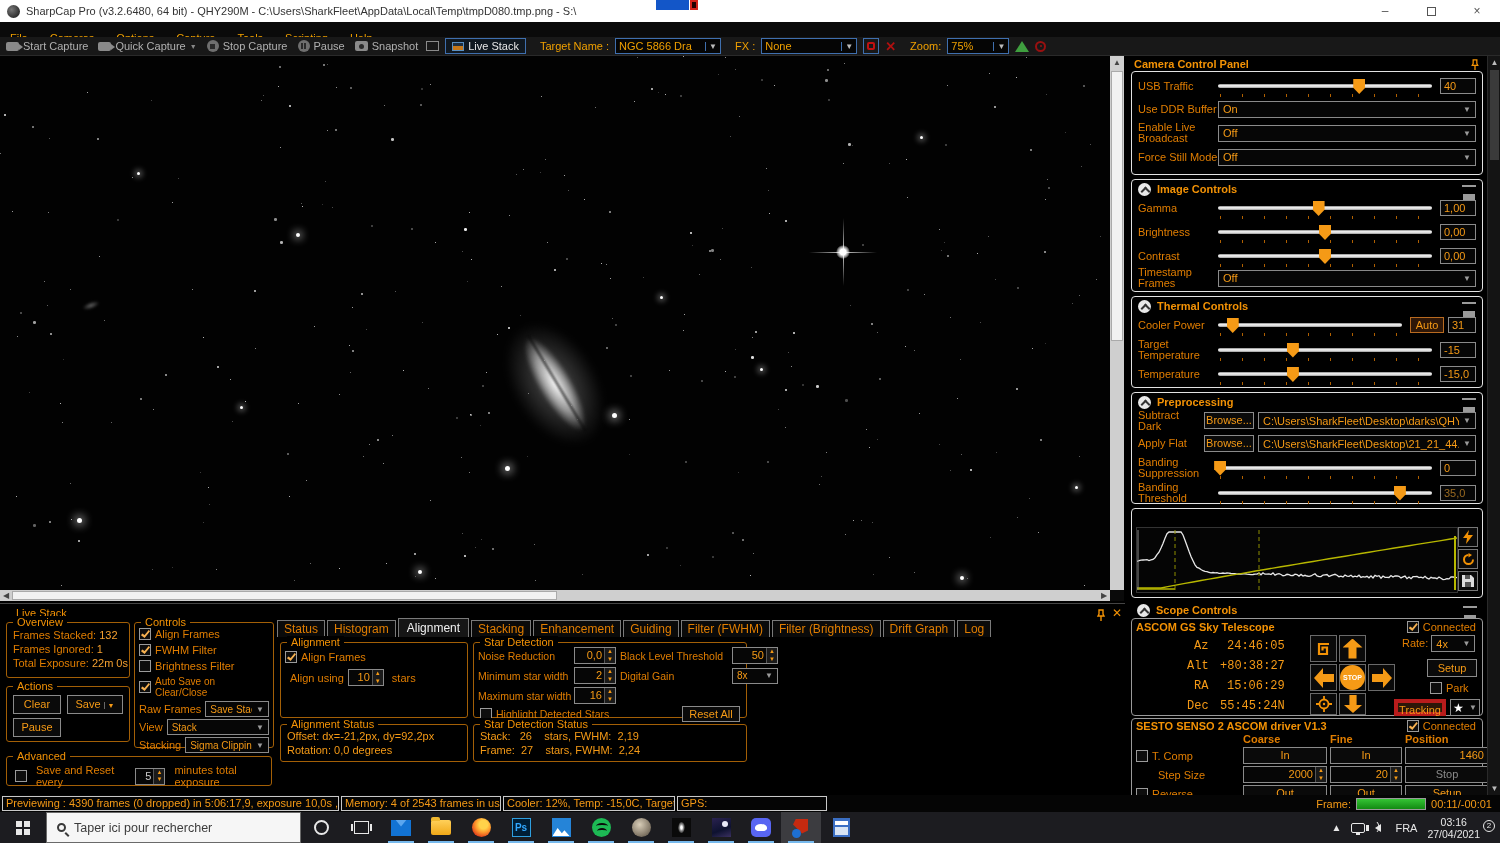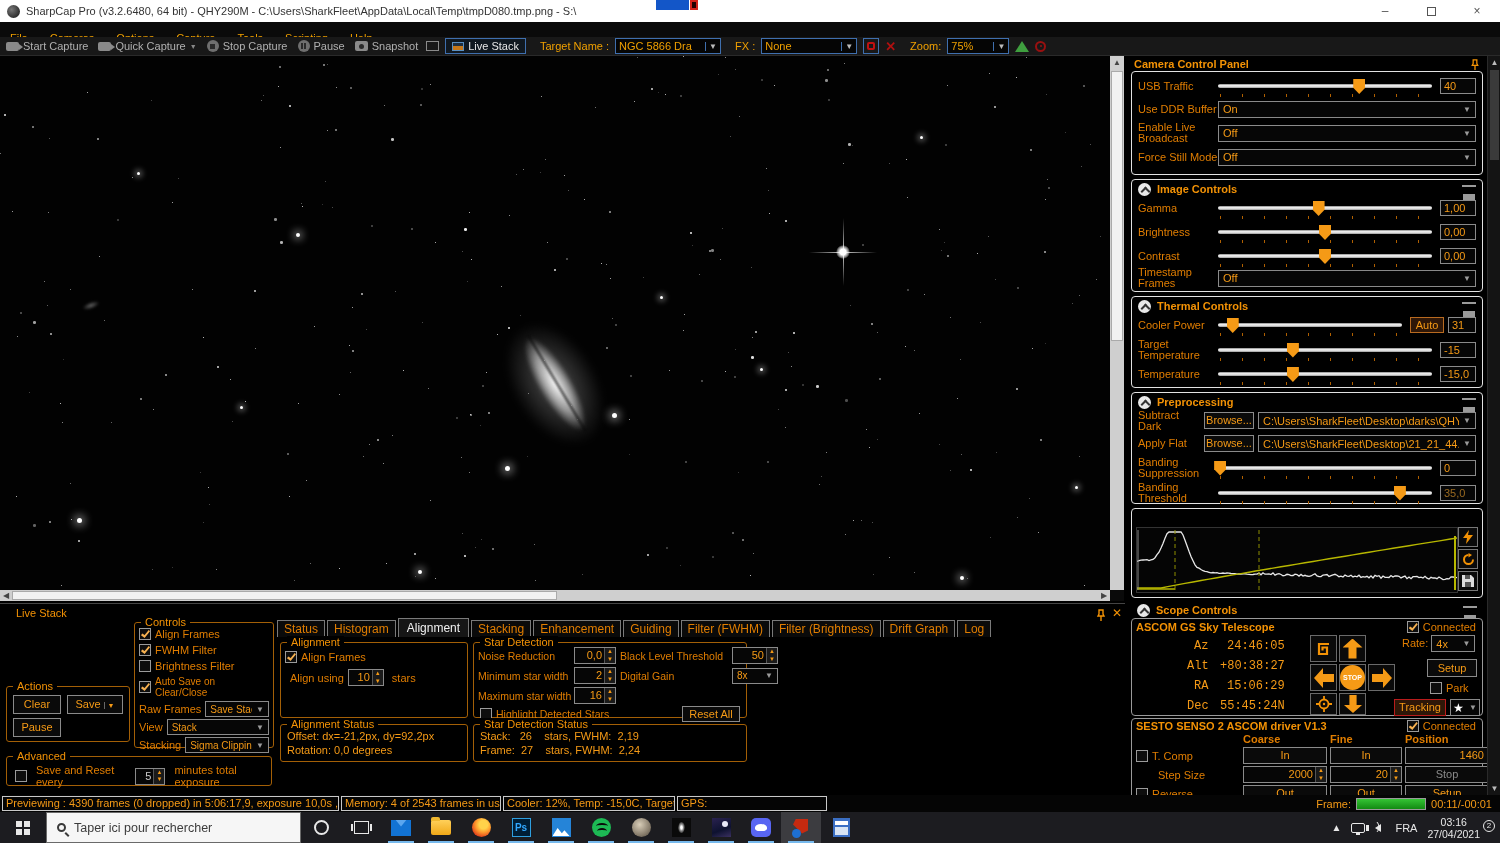--- a/index.html
+++ b/index.html
@@ -100,21 +100,21 @@
 
   
   .scopedev { color:#f39205; font-size:11px; font-weight:bold; }
   .mono { font-family:"Liberation Mono", monospace; color:#f59a16; font-size:12px; }
   .cbox { width:12px; height:12px; background:#0d0d0d; border:1px solid #9a9a9a; position:relative; flex-shrink:0; }
   .cbox.on::after { content:""; position:absolute; left:1px; top:1px; width:9px; height:8px; background:#f5b050; clip-path:polygon(14% 44%, 0 65%, 40% 100%, 100% 16%, 86% 0, 40% 62%); }
   .cblabel { color:#e07d00; font-size:11px; margin-left:4px; }
   .padbtn { position:absolute; width:27px; height:27px; border:1px solid #6a6a6a; background:#0a0a0a; display:flex; align-items:center; justify-content:center; }
   .fatarrow { width:20px; height:20px; background:#f59a16; clip-path:polygon(50% 0,100% 45%,70% 45%,70% 100%,30% 100%,30% 45%,0 45%); }
   .stopcirc { width:25px; height:25px; border-radius:50%; background:#f59a16; color:#fff; font-size:7px; font-weight:bold; display:flex; align-items:center; justify-content:center; }
-  .trackbtn { border:1px solid #b91c1c; background:#2e1708; color:#f59a16; font-size:11px; text-align:center; }
+  .trackbtn { border:4px solid #b91c1c; background:#2e1708; color:#f59a16; font-size:11px; text-align:center; }
 
   
   .fhdr { color:#e07d00; font-size:11px; text-align:left; font-weight:bold; }
   .fbtn { border:1px solid #8a8a8a; background:#0a0a0a; color:#f59a16; font-size:11px; text-align:center; height:17px; line-height:15px; }
   .spin { display:flex; border:1px solid #8a8a8a; background:#060606; height:17px; }
   .spin .sval { flex:1; color:#f59a16; font-size:11px; text-align:right; padding:1px 2px; }
   .spin .arrs { width:11px; border-left:1px solid #555; display:flex; flex-direction:column; }
   .spin .arrs i { flex:1; font-style:normal; color:#f59a16; font-size:6px; line-height:7px; text-align:center; background:#1a1a1a; }
 
   
@@ -923,20 +923,26 @@
   </div>
 </div>
 
 <div id="bottompanel">
   <div class="abs or" style="left:16px; top:3px; font-size:11px;">Live Stack</div>
   <svg class="abs" style="left:1096px; top:5px;" width="10" height="12" viewBox="0 0 10 12">
       <path d="M3 1h4v4l1 2H2l1-2zM5 7v5" stroke="#f39205" stroke-width="1.4" fill="none"></path>
     </svg>
   <span class="abs" style="left:1112px; top:2px; color:#f39205; font-size:12px;">✕</span>
 
+  <div class="group" style="left:6px; top:18px; width:124px; height:56px;">
+    <span class="legend">Overview</span>
+    <div class="ov-row" style="margin-top:5px;"><span>Frames Stacked:</span> <b>132</b></div>
+    <div class="ov-row"><span>Frames Ignored:</span> <b>1</b></div>
+    <div class="ov-row"><span>Total Exposure:</span> <b>22m 0s</b></div>
+  </div>
 
   <div class="group" style="left:6px; top:82px; width:124px; height:56px;">
     <span class="legend">Actions</span>
     <div class="abtn" style="left:6px; top:8px; width:48px; height:19px; line-height:17px;">Clear</div>
     <div class="abtn" style="left:60px; top:8px; width:56px; height:19px; line-height:17px;"><span>Save</span> <span style="font-size:7px; border-left:1px solid #666; padding-left:3px;">▼</span></div>
     <div class="abtn" style="left:6px; top:31px; width:48px; height:19px; line-height:17px;">Pause</div>
   </div>
 
   <div class="group" style="left:6px; top:152px; width:266px; height:30px;">
     <span class="legend">Advanced</span>

